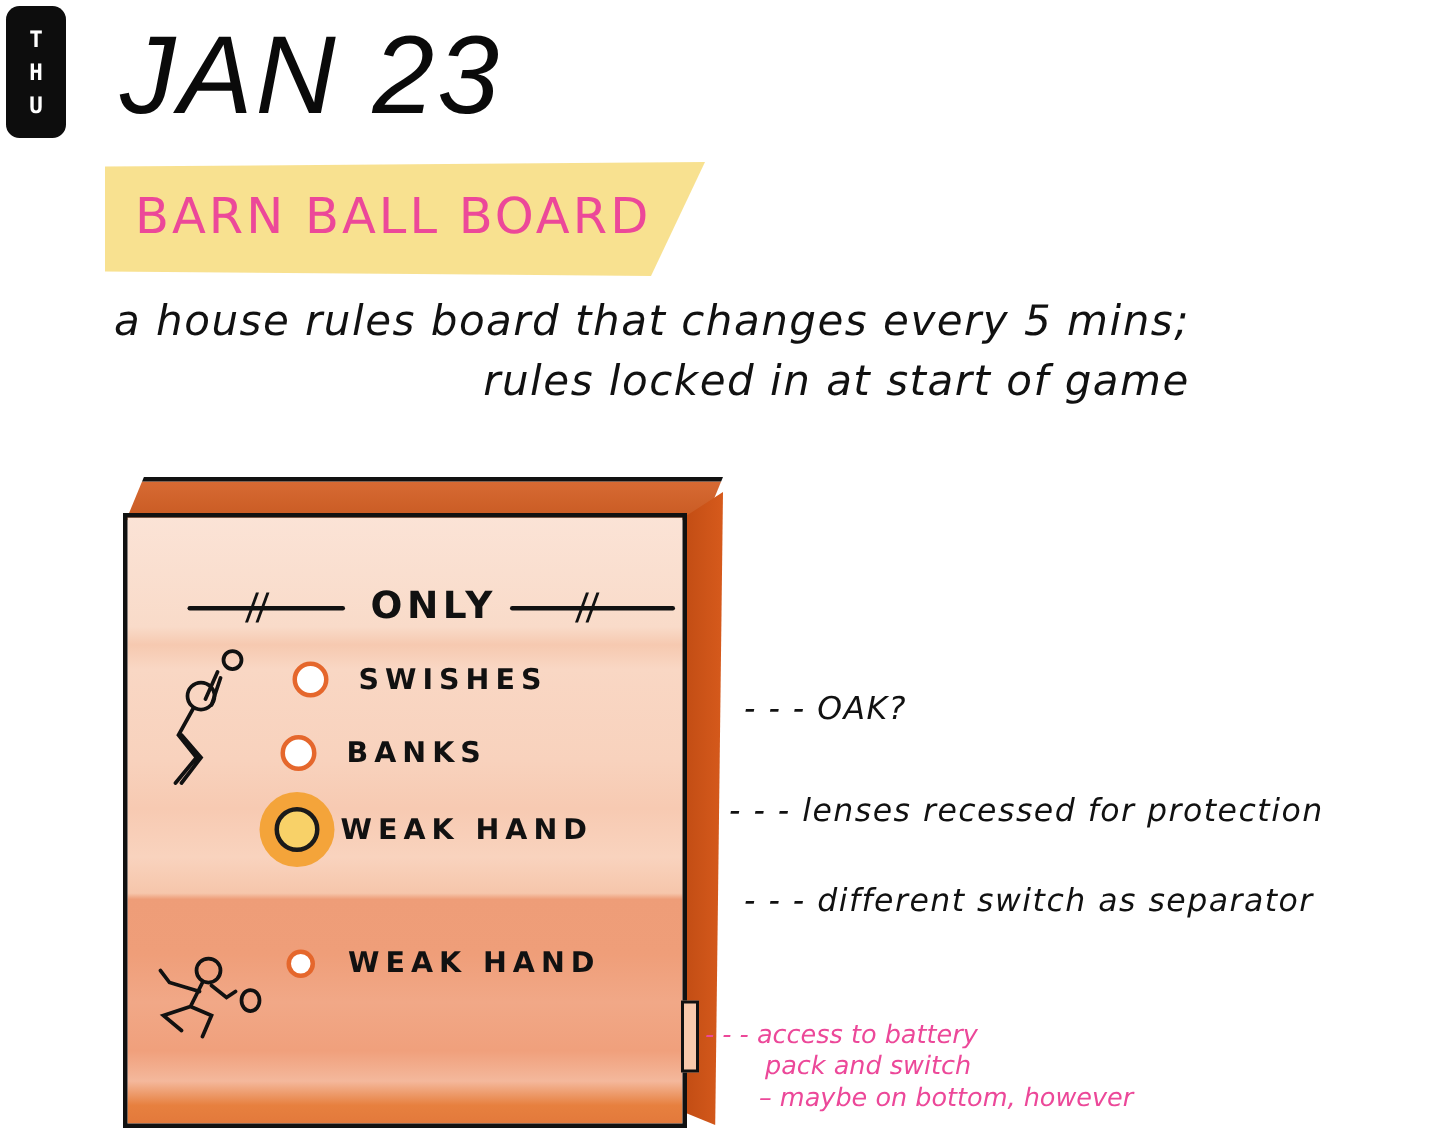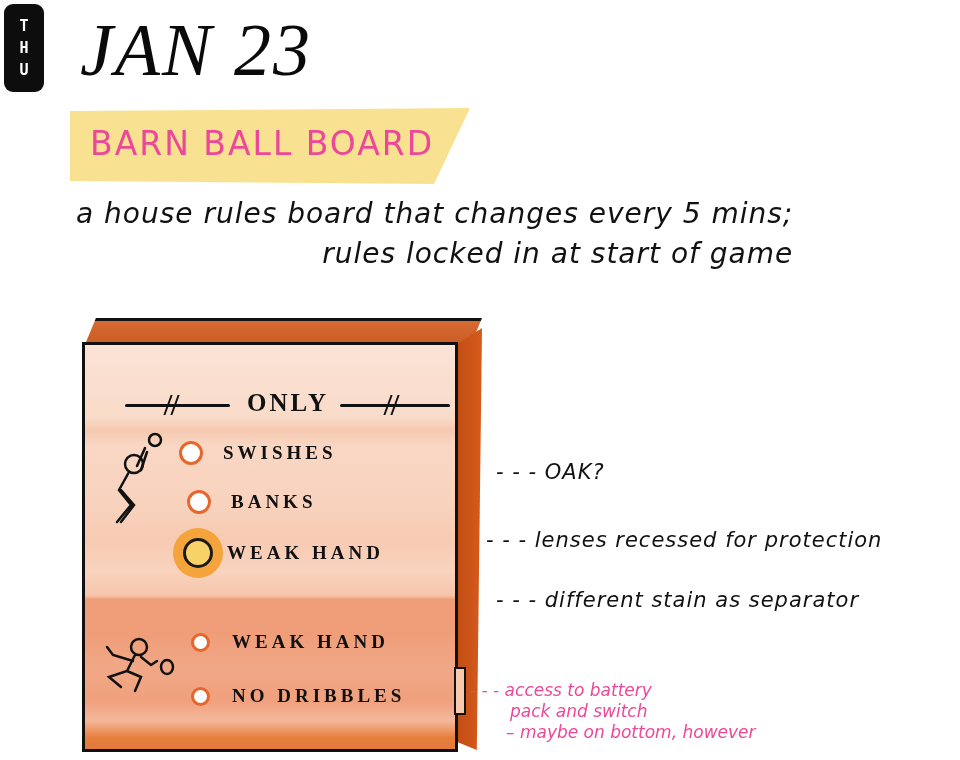--- a/index.html
+++ b/index.html
@@ -8,21 +8,21 @@
     font-family: "DejaVu Sans", sans-serif; color: #111;
   }
   .day-badge {
     position: absolute; left: 4px; top: 4px; width: 40px; height: 88px;
     background: #0d0d0d; border-radius: 9px;
     display: flex; flex-direction: column; align-items: center; justify-content: center;
     color: #fff; font-family: "DejaVu Sans Mono", monospace; font-weight: bold; font-size: 15px; line-height: 22px;
   }
   .date-title {
     position: absolute; left: 80px; top: 0px;
-    font-family: Liberation Serif, serif; font-size: 74px; letter-spacing: 2px;
+    font-family: Liberation Sans, sans-serif; font-size: 74px; letter-spacing: 2px;
     line-height: 100px; color: #0a0a0a; font-style: italic;
   }
   .highlight {
     position: absolute; left: 70px; top: 108px; width: 400px; height: 76px;
     background: #f8df8a; clip-path: polygon(0 4%, 100% 0, 91% 100%, 0 96%);
     opacity: 0.95;
   }
   .board-title {
     position: absolute; left: 90px; top: 124px;
     font-family: "DejaVu Sans", sans-serif; font-size: 33px; letter-spacing: 2px;
@@ -47,21 +47,20 @@
   }
   .board-face {
     position: absolute; left: 12px; top: 24px; width: 376px; height: 410px;
     border: 3px solid #111; box-sizing: border-box;
     background:
       linear-gradient(180deg,
         #fbe3d6 0%, #f9dbc9 18%, #f6c9b0 21%, #f9d7c4 25%,
         #f8d2bd 40%, #f7cab2 48%, #f9d3be 56%,
         #f6c6ab 62%, #ee9d78 63%, #ef9e79 72%, #f1a887 80%,
         #f0a07c 88%, #f4b89c 93%, #e7803f 97%, #e3793b 100%);
-    font-family: Liberation Serif, serif;
   }
   .only-row { position: absolute; left: 40px; top: 44px; width: 330px; height: 30px; }
   .only-line { position: absolute; top: 15px; height: 3px; background: #111; border-radius: 2px; }
   .only-text { position: absolute; left: 122px; top: 0; font-size: 25px; font-weight: bold; letter-spacing: 3px; color: #111; }
   .tick { position: absolute; top: 6px; width: 2px; height: 20px; background: #111; transform: skewX(-20deg); }
 
   .rule { position: absolute; display: flex; align-items: center; }
   .lens {
     width: 24px; height: 24px; border-radius: 50%; background: #fff;
     border: 3px solid #e5672c; box-sizing: border-box;
@@ -112,21 +111,21 @@
       <div class="tick" style="left:262px;"></div>
       <div class="tick" style="left:269px;"></div>
     </div>
 
     <svg style="position:absolute;left:22px;top:85px;" width="60" height="95" viewBox="0 0 60 95">
       <circle cx="48" cy="10" r="6" fill="none" stroke="#111" stroke-width="2.5"></circle>
       <circle cx="27" cy="34" r="9" fill="none" stroke="#111" stroke-width="2.5"></circle>
       <path d="M30 36 L38 18 M34 40 L40 22 M22 42 L12 60 L24 75 L10 92 M14 60 L27 75 L14 92" fill="none" stroke="#111" stroke-width="2.5" stroke-linecap="round"></path>
     </svg>
 
-    <div class="rule" style="left:94px;top:96px;">
+    <div class="rule" style="left:110px;top:96px;">
       <div class="lens"></div>
       <span class="rule-label">SWISHES</span>
     </div>
     <div class="rule" style="left:102px;top:145px;">
       <div class="lens"></div>
       <span class="rule-label">BANKS</span>
     </div>
     <div class="rule" style="left:98px;top:193px;">
       <div class="lens lit"></div>
       <span class="rule-label" style="margin-left:14px;">WEAK HAND</span>
@@ -135,30 +134,26 @@
     <svg style="position:absolute;left:14px;top:290px;" width="80" height="60" viewBox="0 0 80 60">
       <circle cx="40" cy="12" r="8" fill="none" stroke="#111" stroke-width="2.5"></circle>
       <path d="M36 20 L28 36 L10 42 L22 52 M28 36 L42 42 L36 56 M34 26 L14 20 L8 12 M42 22 L52 30 L58 26" fill="none" stroke="#111" stroke-width="2.5" stroke-linecap="round"></path>
       <ellipse cx="68" cy="32" rx="6" ry="7" fill="none" stroke="#111" stroke-width="2.5"></ellipse>
     </svg>
 
     <div class="rule" style="left:106px;top:286px;">
       <div class="lens small"></div>
       <span class="rule-label" style="margin-left:22px;">WEAK HAND</span>
     </div>
-    <div class="rule" style="left:106px;top:340px;">
-      <div class="lens small"></div>
-      <span class="rule-label" style="margin-left:22px;">NO DRIBBLES</span>
-    </div>
   </div>
 </div>
 
 <div class="battery-door"></div>
 
 <div class="annot" style="left:496px;top:460px;">- - - OAK?</div>
 <div class="annot" style="left:486px;top:528px;">- - - lenses recessed for protection</div>
-<div class="annot" style="left:496px;top:588px;">- - - different stain as separator</div>
+<div class="annot" style="left:496px;top:588px;">- - - different switch as separator</div>
 
 <div class="annot-small" style="left:470px;top:680px;">
   <div>- - - access to battery</div>
   <div style="padding-left:40px;">pack and switch</div>
   <div style="padding-left:36px;">– maybe on bottom, however</div>
 </div>
 
 </body></html>

